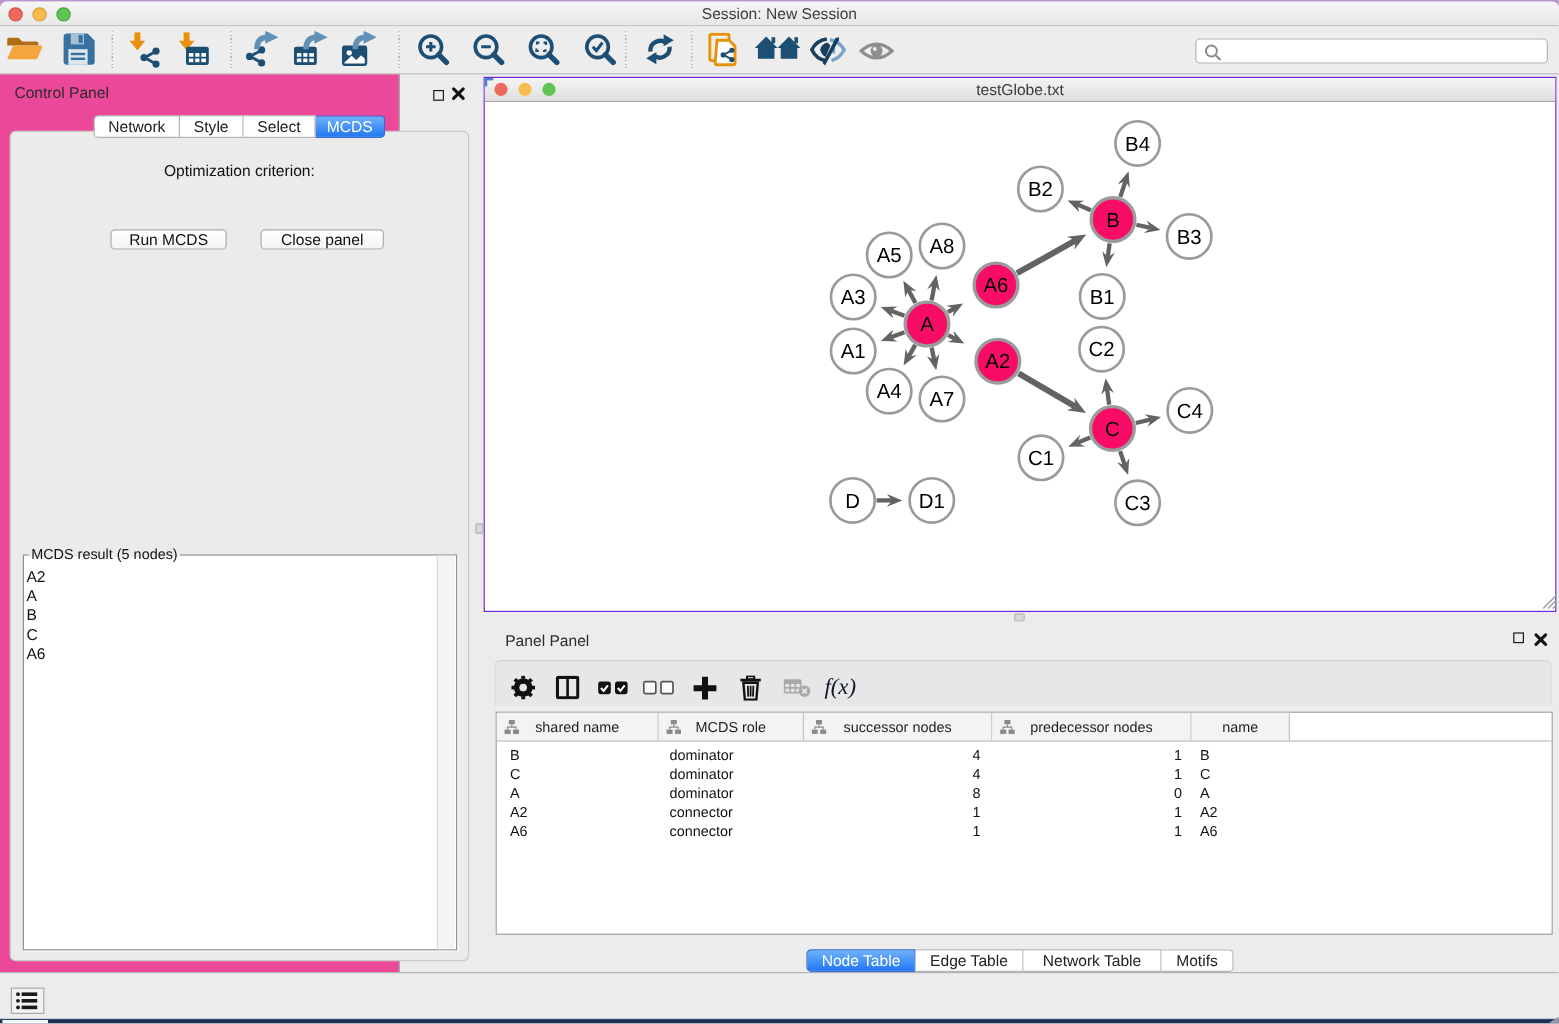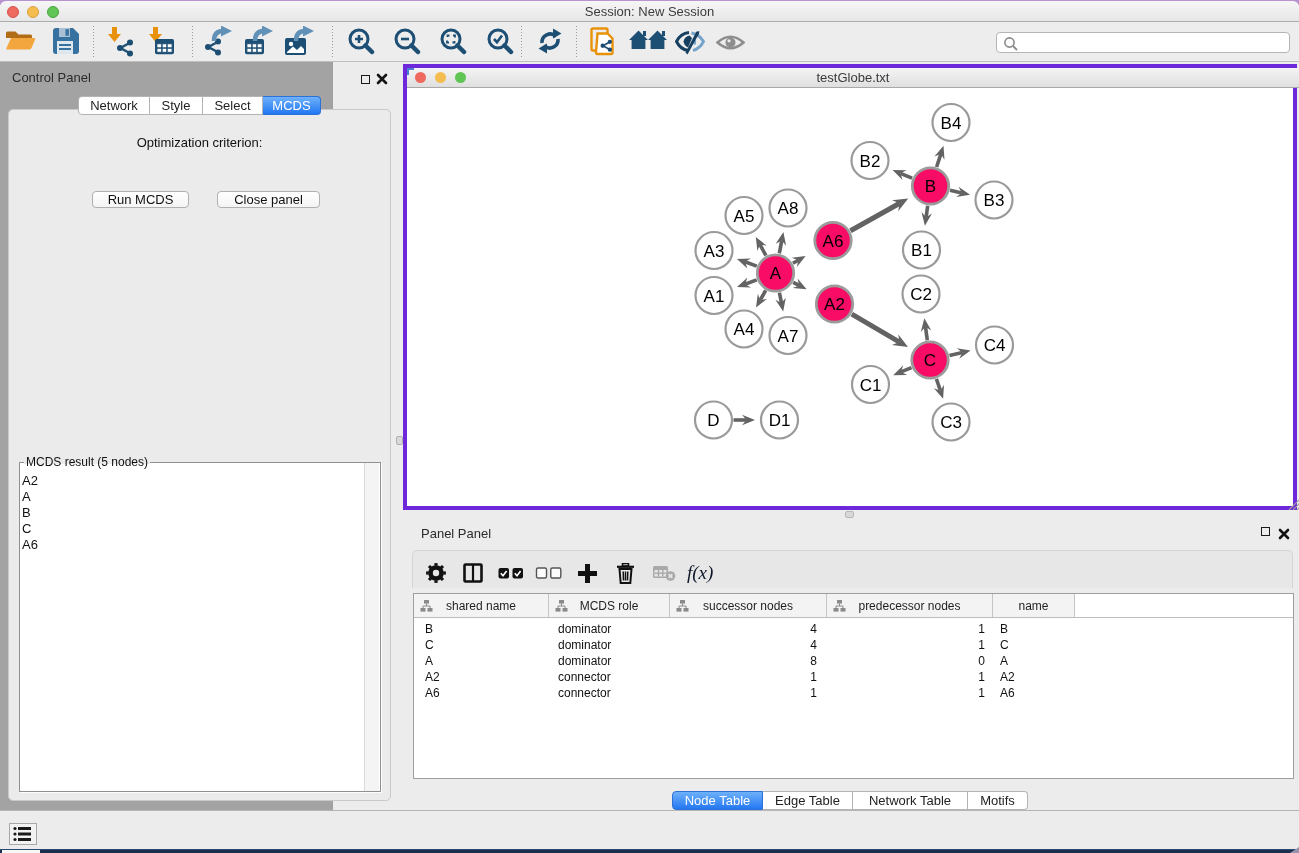--- a/index.html
+++ b/index.html
@@ -18,21 +18,21 @@
 #tl-y { left:27px; background:#f5bd4f; border:0.5px solid #d9a03e; }
 #tl-g { left:47px; background:#61c555; border:0.5px solid #48a53c; }
 
 #toolbar { left:0; top:22px; width:1299px; height:40px; background:#ededed; border-bottom:1px solid #bfbfbf; }
 .tbsep { top:4px; width:1px; height:32px;
   background-image:repeating-linear-gradient(#9a9a9a 0 1px, transparent 1px 3px); }
 #searchbox { left:996px; top:10px; width:294px; height:21px; background:#fff;
   border:1px solid #b5b5b5; border-radius:4px; }
 
 
-#cpanel { left:0; top:62px; width:333px; height:748px; background:#a3a3a3; border-right:1px solid #9f9f9f; }
+#cpanel { left:0; top:62px; width:333px; height:748px; background:#ec4899; border-right:1px solid #9f9f9f; }
 #cp-title { left:12px; top:8px; font-size:13px; color:#2b2b2b; }
 #cp-sq { left:361px; top:13px; width:9px; height:9px; border:1.5px solid #1a1a1a; }
 #cp-x { left:376px; top:9px; }
 .tabrow { height:19px; display:flex; }
 .tab { font-size:13px; color:#222; background:#fff; border:1px solid #b4b4b4; border-left:none;
   display:flex; align-items:center; justify-content:center; }
 .tab.first { border-left:1px solid #b4b4b4; border-radius:4px 0 0 4px; }
 .tab.last { border-radius:0 4px 4px 0; }
 .tab.sel { background:linear-gradient(#6eb1fb,#2377f2); color:#fff; border-color:#2b71d8; }
 #cp-tabs { left:78px; top:34px; }
@@ -49,21 +49,21 @@
 #btn-run { left:92px; top:129px; width:97px; }
 #btn-close { left:201px; top:129px; width:103px;margin-left:16px; }
 #mcds-list { left:19px; top:400px; width:362px; height:330px; background:#fff;
   border:1px solid #909090; box-shadow:1px 1px 0 rgba(255,255,255,0.9); }
 #mcds-title { left:24px; top:393px; font-size:12px; color:#111; background:linear-gradient(180deg,#ebebeb 0 9px,#ffffff 9px); padding:0 2px; }
 #mcds-items { left:22px; top:411px; font-size:13px; color:#111; line-height:16px; }
 #mcds-scroll { left:364px; top:401px; width:15px; height:328px; background:#f4f4f4; border-left:1px solid #dadada; }
 
 
 #netwin { left:403px; top:64px; width:894px; height:446px; background:#fff;
-  border:4px solid #6d28d9; }
+  border:1px solid #6d28d9; }
 #nw-titlebar { left:0; top:0; width:892px; height:20px;
   background:linear-gradient(#f4f4f4,#dfdfdf); border-bottom:1px solid #a8a8a8; }
 #nw-titlebar .title { width:100%; text-align:center; font-size:13px; color:#3a3a3a; line-height:19px; }
 .tl2 { width:11px; height:11px; border-radius:50%; top:4px; }
 #nw-r { left:8px;  background:#ee6a5f; }
 #nw-y { left:28px; background:#f5bd4f; }
 #nw-g { left:48px; background:#61c555; }
 
 
 #tpanel { left:404px; top:510px; width:895px; height:300px; background:#ececec; }

